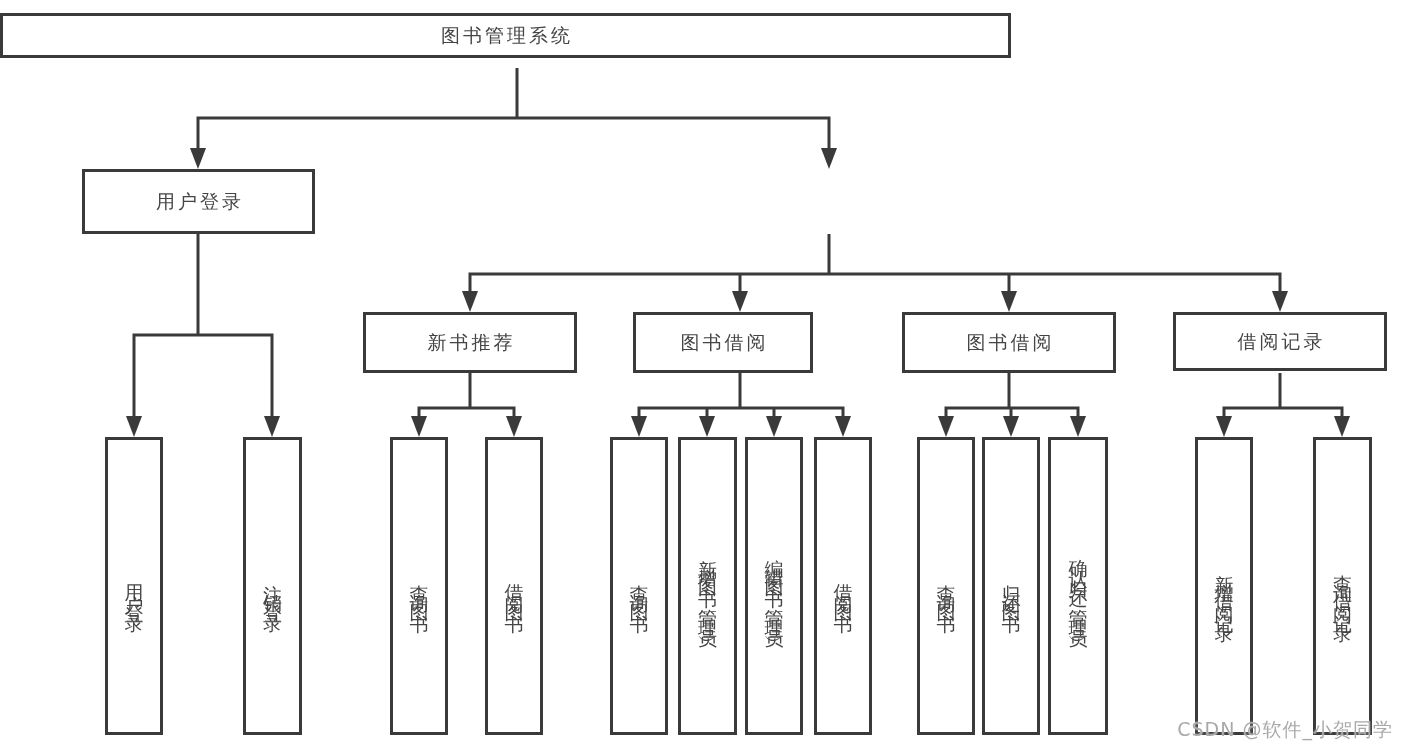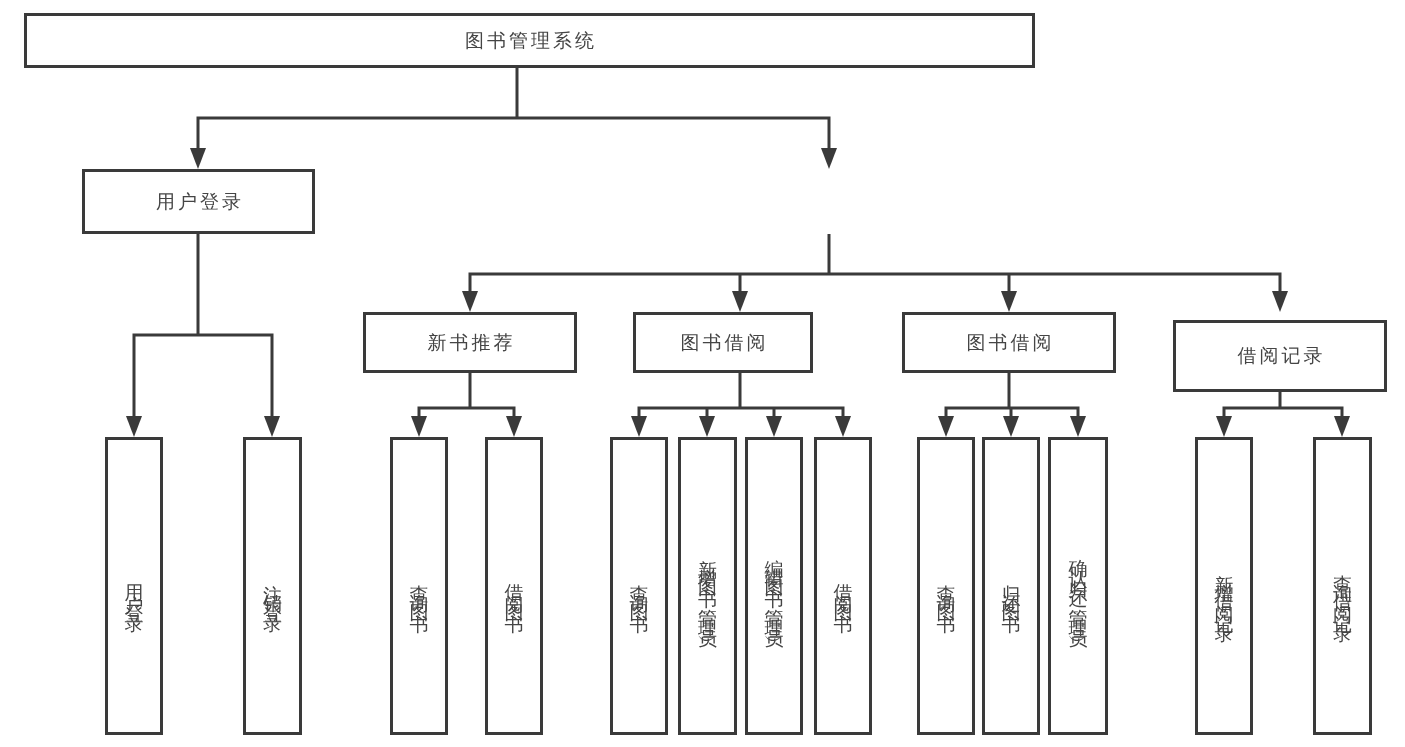--- a/index.html
+++ b/index.html
@@ -86,41 +86,42 @@
       <polygon points="766,416 782,416 774,437"></polygon>
       <polygon points="835,416 851,416 843,437"></polygon>
       <polygon points="938,416 954,416 946,437"></polygon>
       <polygon points="1003,416 1019,416 1011,437"></polygon>
       <polygon points="1070,416 1086,416 1078,437"></polygon>
       <polygon points="1216,416 1232,416 1224,437"></polygon>
       <polygon points="1334,416 1350,416 1342,437"></polygon>
     </g>
   </svg>
 
-  <div class="node" style="left:24px;top:13px;width:1011px;height:55px">图书管理系统</div>
+  <div class="node" style="left:0;top:13px;width:1011px;height:45px">图书管理系统</div>
 
   <div class="node" style="left:82px;top:169px;width:233px;height:65px">用户登录</div>
 
   <div class="node" style="left:363px;top:312px;width:214px;height:61px">新书推荐</div>
   <div class="node" style="left:633px;top:312px;width:180px;height:61px">图书借阅</div>
   <div class="node" style="left:902px;top:312px;width:214px;height:61px">图书借阅</div>
-  <div class="node" style="left:1173px;top:320px;width:214px;height:72px">借阅记录</div>
+  <div class="node" style="left:1173px;top:312px;width:214px;height:59px">借阅记录</div>
 
   <div class="node v" style="left:105px;top:437px;width:58px;height:298px">用户登录</div>
   <div class="node v" style="left:243px;top:437px;width:59px;height:298px">注销登录</div>
 
   <div class="node v" style="left:390px;top:437px;width:58px;height:298px">查询图书</div>
   <div class="node v" style="left:485px;top:437px;width:58px;height:298px">借阅图书</div>
 
   <div class="node v" style="left:610px;top:437px;width:58px;height:298px">查询图书</div>
   <div class="node v" style="left:678px;top:437px;width:59px;height:298px">新增图书（管理员）</div>
   <div class="node v" style="left:745px;top:437px;width:58px;height:298px">编辑图书（管理员）</div>
   <div class="node v" style="left:814px;top:437px;width:58px;height:298px">借阅图书</div>
 
   <div class="node v" style="left:917px;top:437px;width:58px;height:298px">查询图书</div>
   <div class="node v" style="left:982px;top:437px;width:58px;height:298px">归还图书</div>
   <div class="node v" style="left:1048px;top:437px;width:60px;height:298px">确认归还（管理员）</div>
 
   <div class="node v" style="left:1195px;top:437px;width:58px;height:298px">新增借阅记录</div>
   <div class="node v" style="left:1313px;top:437px;width:59px;height:298px">查询借阅记录</div>
 
+  <div class="watermark">CSDN @软件_小贺同学</div>
 
 </div>
 
 </body></html>

